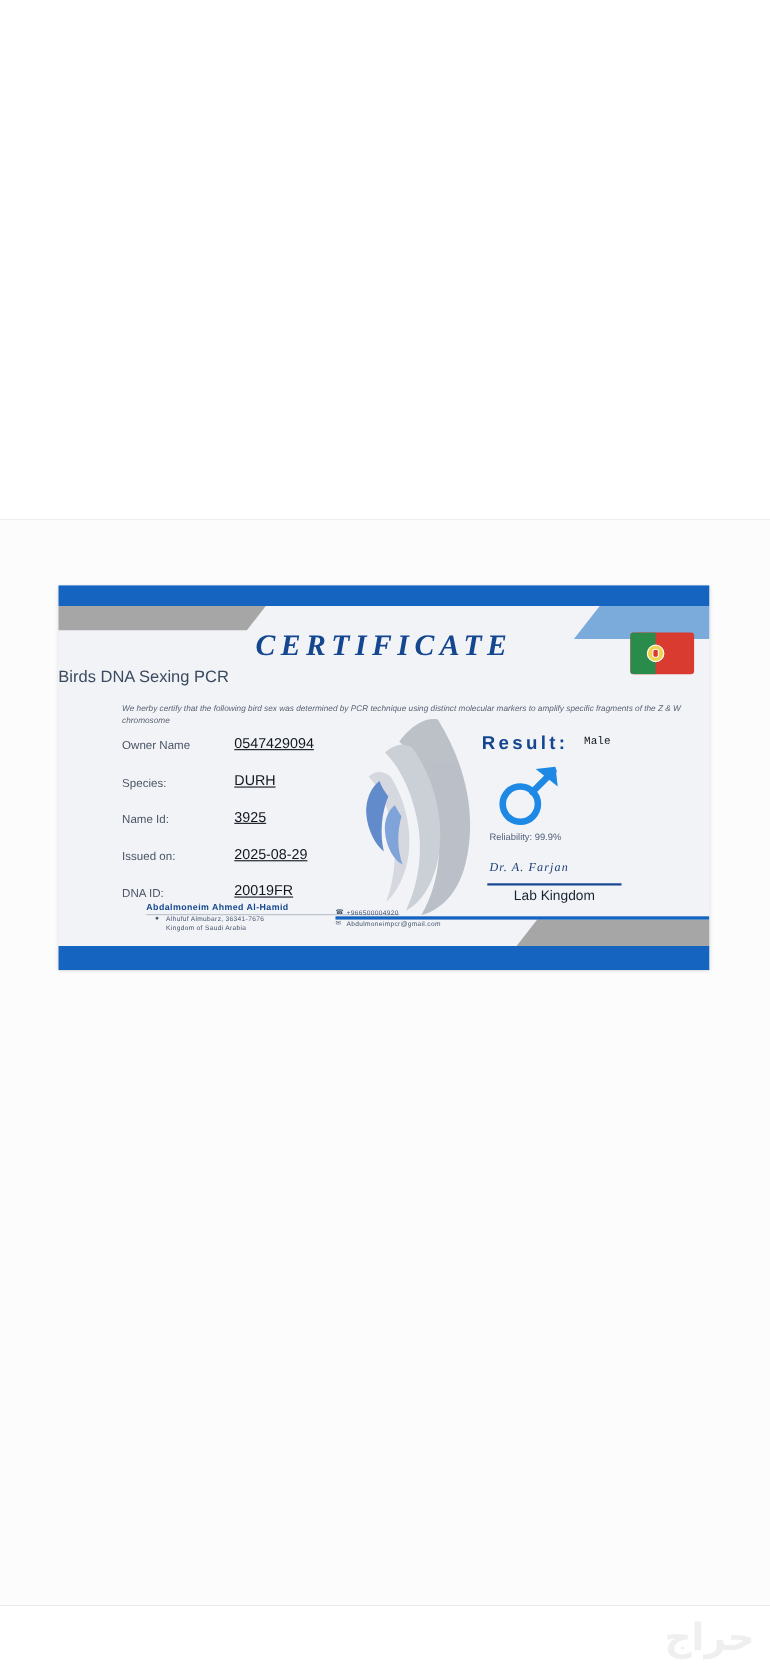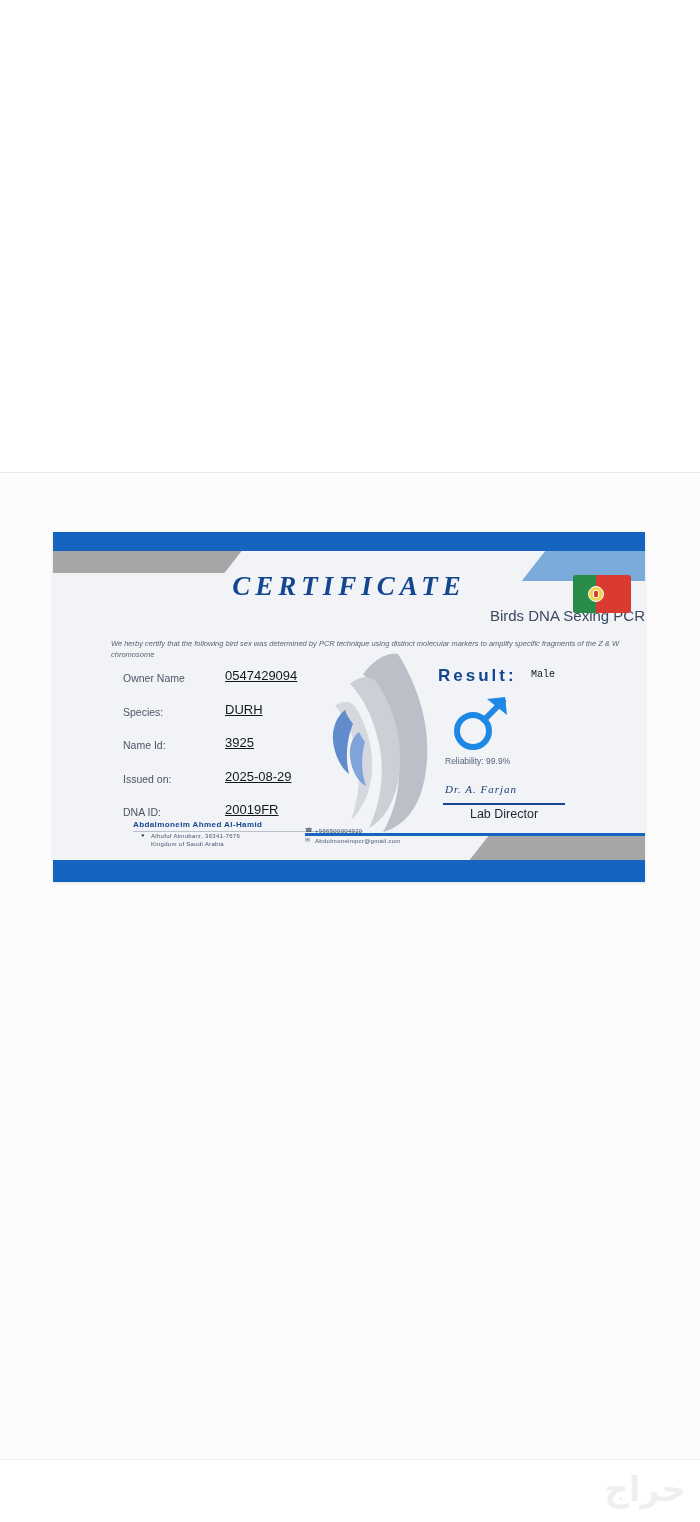--- a/index.html
+++ b/index.html
@@ -129,21 +129,21 @@
     font-size: 27px;
     font-weight: bold;
     font-style: italic;
     letter-spacing: 5px;
     color: #14478f;
   }
   .cert-subtitle {
     position: absolute;
     left: 0; top: 56px;
     width: 592px;
-    text-align: right;
+    text-align: left;
     font-size: 15px;
     color: #3b4a5e;
   }
   .cert-statement {
     position: absolute;
     left: 58px; top: 87px;
     width: 512px;
     font-size: 7.5px;
     line-height: 1.5;
     color: #5a6372;
@@ -182,21 +182,20 @@
     background: #d93b30;
     border: 1px solid #fff;
     box-sizing: border-box;
   }
 
   
   .fields {
     position: absolute;
     left: 58px; top: 117px;
     width: 230px;
-    margin-left: 12px;
   }
   .field-row {
     position: relative;
     height: 33.5px;
   }
   .field-label {
     position: absolute;
     left: 0; top: 4px;
     font-size: 10.5px;
     color: #4b5565;
@@ -385,21 +384,21 @@
     <svg class="sex-symbol" viewBox="0 0 60 62">
       <circle cx="22" cy="40" r="16" fill="none" stroke="#1e88e5" stroke-width="6"></circle>
       <line x1="33" y1="29" x2="52" y2="10" stroke="#1e88e5" stroke-width="6" stroke-linecap="round"></line>
       <polygon points="54,6 56,24 36,8" fill="#1e88e5"></polygon>
     </svg>
 
     <div class="reliability">Reliability: 99.9%</div>
 
     <div class="signature">Dr. A. Farjan</div>
     <div class="sig-line"></div>
-    <div class="sig-title">Lab Director</div>
+    <div class="sig-title">Lab Kingdom</div>
 
     <div class="footer-name">Abdalmoneim Ahmed Al-Hamid</div>
     <span class="mini-icon" style="left:88px; bottom:21px;">●</span>
     <div class="footer-addr1">Alhufuf Almubarz, 36341-7676</div>
     <div class="footer-addr2">Kingdom of Saudi Arabia</div>
     <span class="mini-icon" style="left:252px; bottom:26px;">☎</span>
     <div class="footer-phone">+966500004920</div>
     <span class="mini-icon" style="left:252px; bottom:16px;">✉</span>
     <div class="footer-email">Abdulmoneimpcr@gmail.com</div>
 

